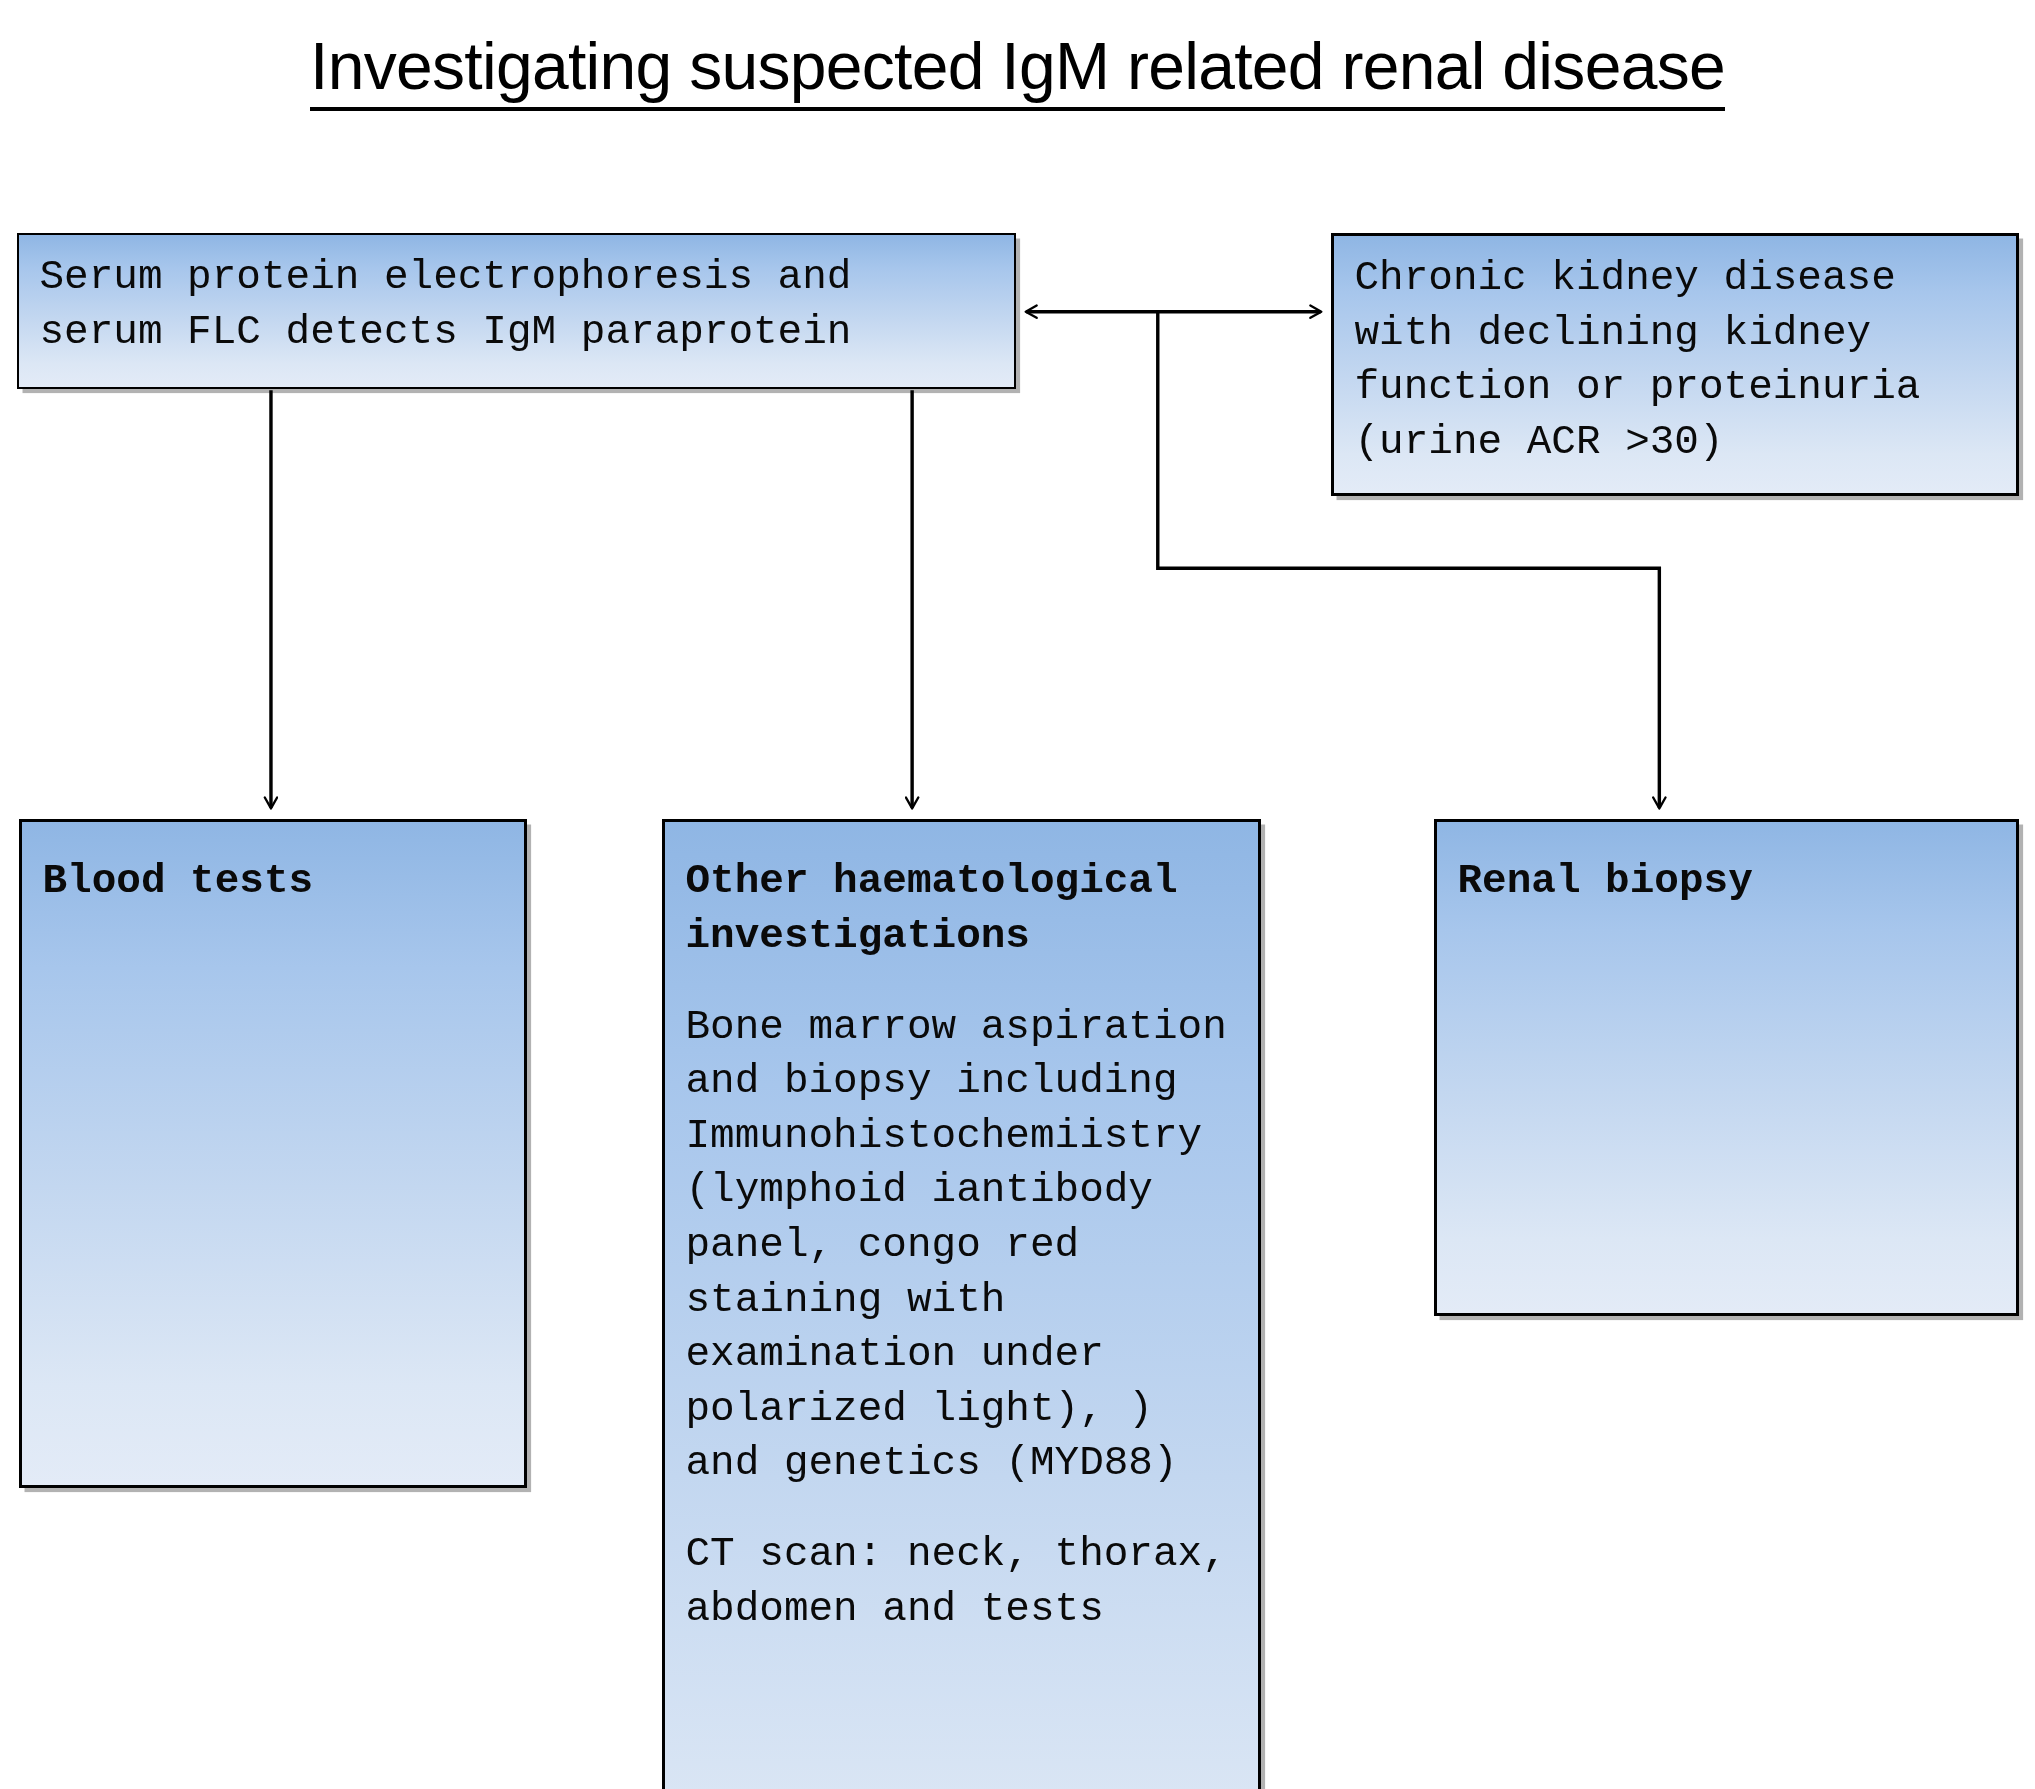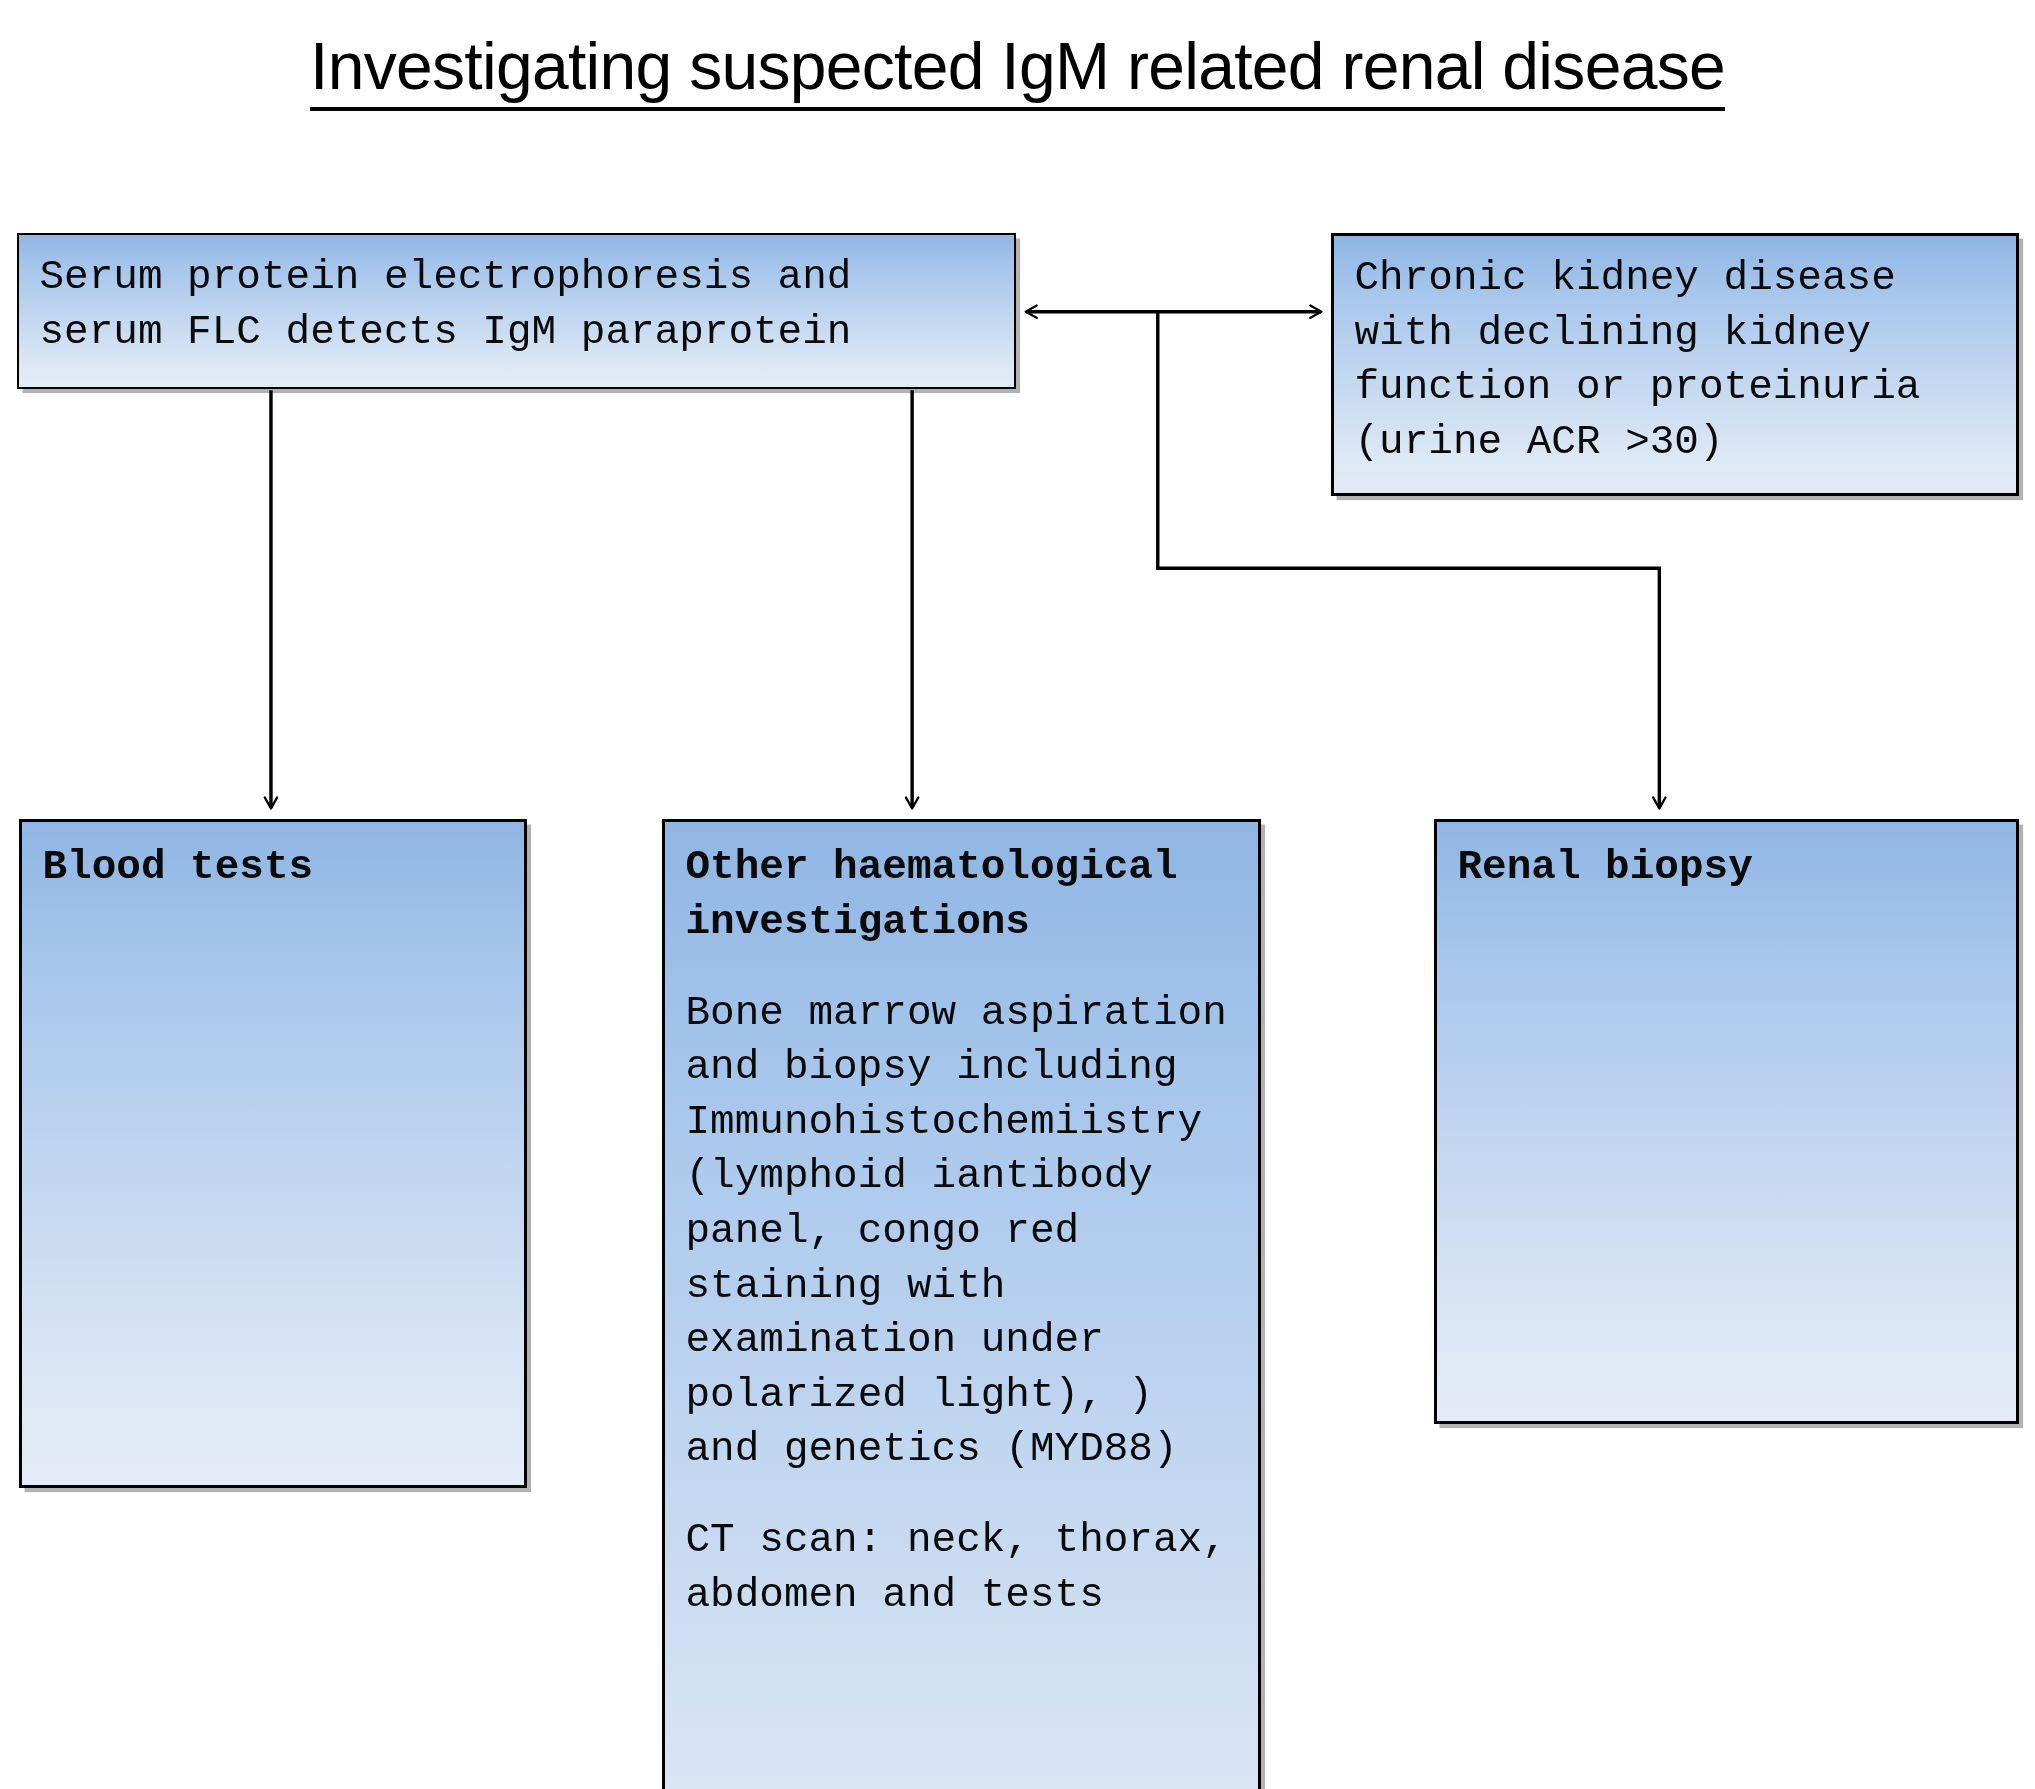--- a/index.html
+++ b/index.html
@@ -47,20 +47,21 @@
     box-shadow: 4.8px 4.8px 0 -0.7px rgba(0,0,0,0.30);
     padding: 18px 20.5px 12.3px 20.5px;
     font-size: 41px;
     line-height: 1.33;
     color: #0a0a0a;
     font-family: Liberation Mono, monospace;
   }
   .flowbox .hdr {
     font-weight: bold;
     display: block;
+    margin-top: 14px;
   }
   .flowbox .body {
     display: block;
     white-space: pre-line;
   }
   .flowbox .gap {
     display: block;
     height: 0.9em;
   }
 
@@ -75,21 +76,21 @@
     padding-top: 15px;
     border-width: 3.4px;
   }
   #box-blood {
     left: 19px;   top: 819px; width: 508px;  height: 669px;
   }
   #box-haem {
     left: 662px;  top: 819px; width: 599px;  height: 1196px;
   }
   #box-biopsy {
-    left: 1434px; top: 819px; width: 585px;  height: 605px;
+    left: 1434px; top: 819px; width: 585px;  height: 497px;
   }
 
   
   #connectors {
     position: absolute;
     left: 0; top: 0;
     width: 2035px;
     height: 1790px;
     pointer-events: none;
   }

